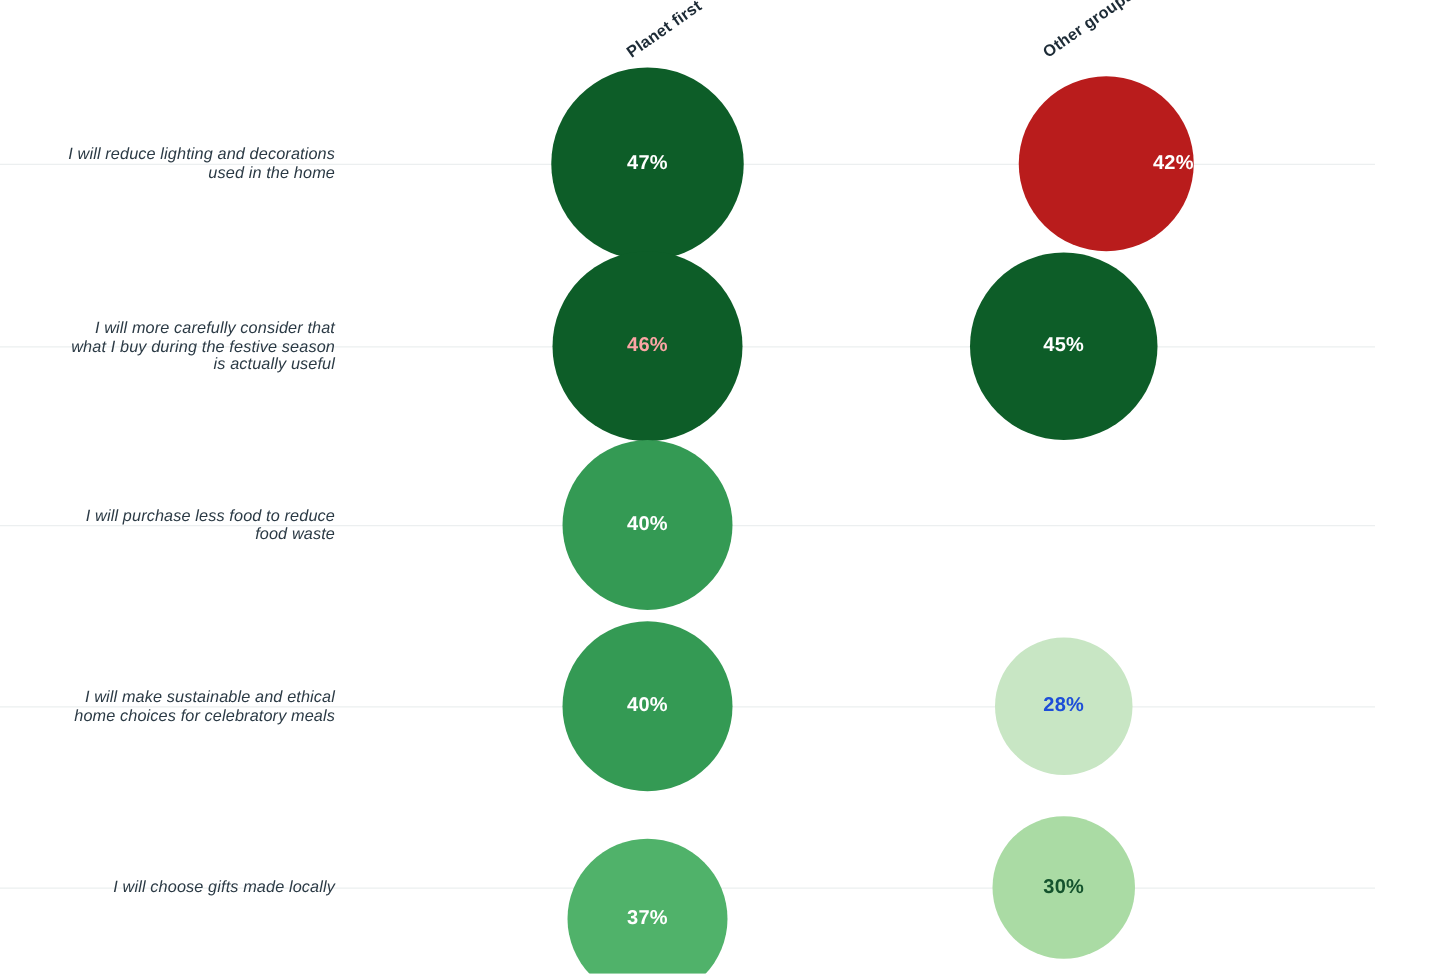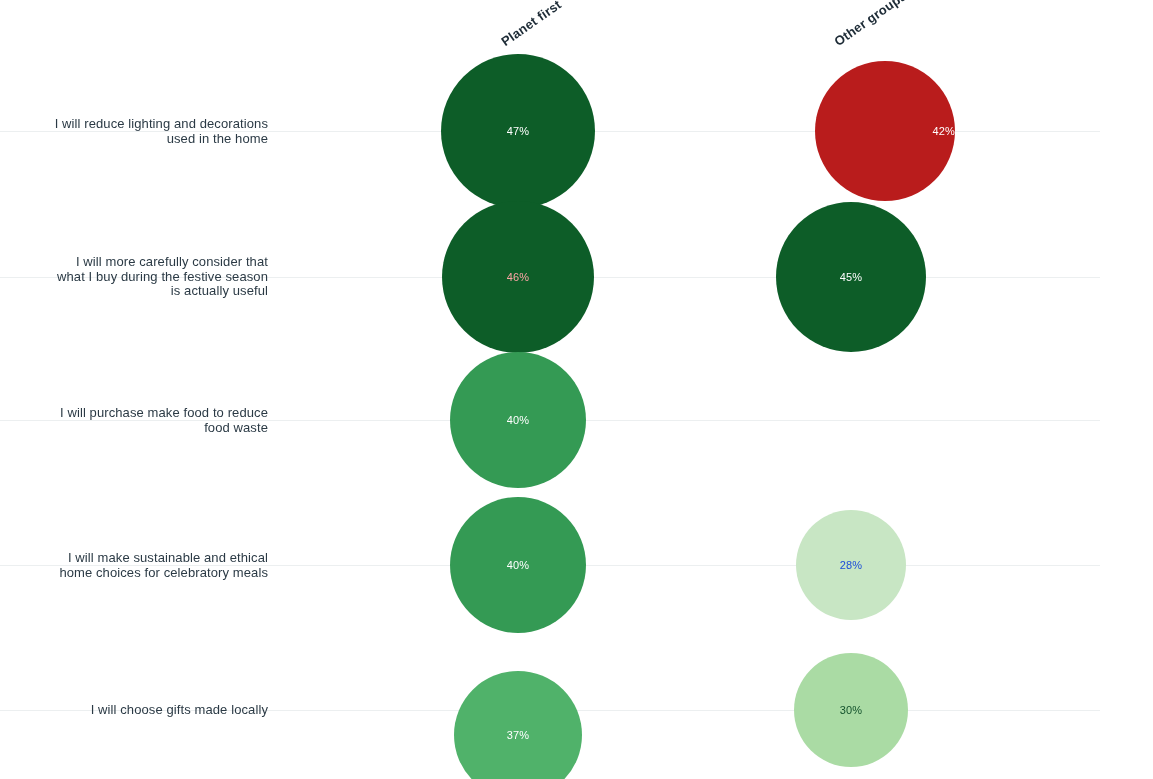--- a/index.html
+++ b/index.html
@@ -30,20 +30,21 @@
   
   .row-label {
     position: absolute;
     text-align: right;
     font-size: 13px;
     line-height: 14.5px;
     color: #2b3a45;
     letter-spacing: 0.1px;
     z-index: 3;
     white-space: pre-line;
+    font-style: italic;
   }
   
   .col-header {
     position: absolute;
     font-size: 13px;
     font-weight: bold;
     color: #1d2b36;
     white-space: nowrap;
     transform-origin: left bottom;
     z-index: 4;
@@ -53,22 +54,22 @@
   .bubble {
     position: absolute;
     border-radius: 50%;
     display: flex;
     align-items: center;
     justify-content: center;
     z-index: 2;
     box-sizing: border-box;
   }
   .bubble-value {
-    font-size: 11px;
-    font-weight: normal;
+    font-size: 16px;
+    font-weight: bold;
     line-height: 1;
     pointer-events: none;
     letter-spacing: 0.2px;
   }
 </style>
 </head>
 <body>
 
 <div id="chart-root">
 
@@ -76,21 +77,21 @@
   <div class="gridline" style="left: 0px; width: 1100px; top: 277px; background: rgb(236, 239, 240);"></div>
   <div class="gridline" style="left: 0px; width: 1100px; top: 420px; background: rgb(236, 239, 240);"></div>
   <div class="gridline" style="left: 0px; width: 1100px; top: 565px; background: rgb(236, 239, 240);"></div>
   <div class="gridline" style="left: 0px; width: 1100px; top: 710px; background: rgb(236, 239, 240);"></div>
 
   <div class="row-label" style="width: 260px; left: 8px; top: 131px; transform: translateY(-50%);">I will reduce lighting and decorations
 used in the home</div>
   <div class="row-label" style="width: 260px; left: 8px; top: 277px; transform: translateY(-50%);">I will more carefully consider that
 what I buy during the festive season
 is actually useful</div>
-  <div class="row-label" style="width: 260px; left: 8px; top: 420px; transform: translateY(-50%);">I will purchase make food to reduce
+  <div class="row-label" style="width: 260px; left: 8px; top: 420px; transform: translateY(-50%);">I will purchase less food to reduce
 food waste</div>
   <div class="row-label" style="width: 260px; left: 8px; top: 565px; transform: translateY(-50%);">I will make sustainable and ethical
 home choices for celebratory meals</div>
   <div class="row-label" style="width: 260px; left: 8px; top: 710px; transform: translateY(-50%);">I will choose gifts made locally</div>
 
   <div class="col-header" style="left: 507px; top: 49px; transform: translateY(-100%) rotate(-35deg);">Planet first</div>
   <div class="col-header" style="left: 840px; top: 49px; transform: translateY(-100%) rotate(-35deg);">Other groups</div>
 
   <div class="bubble" style="width: 154px; height: 154px; left: 441px; top: 54px; background: rgb(13, 93, 40);">
       <span class="bubble-value" style="color: rgb(255, 255, 255);">47%</span>

